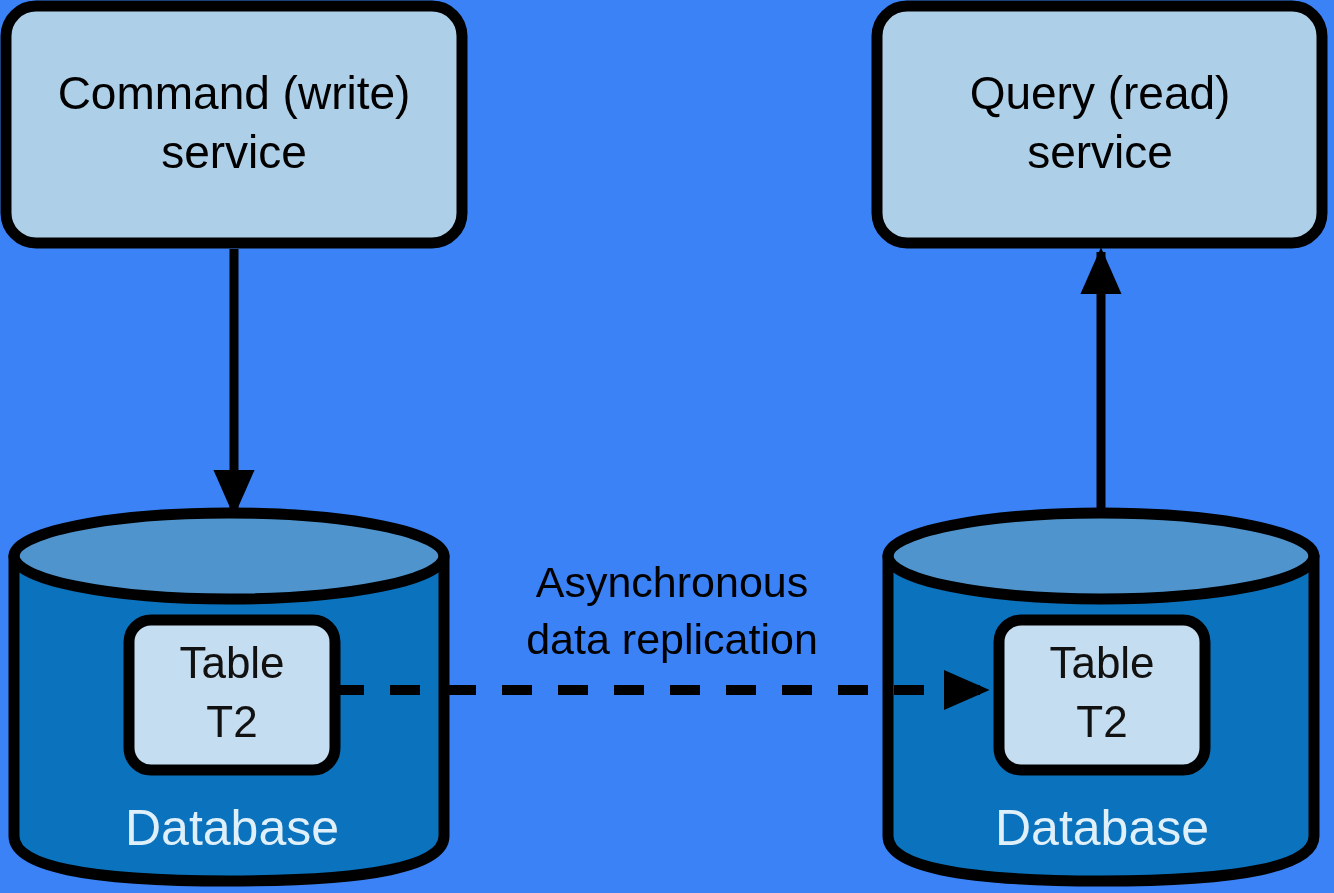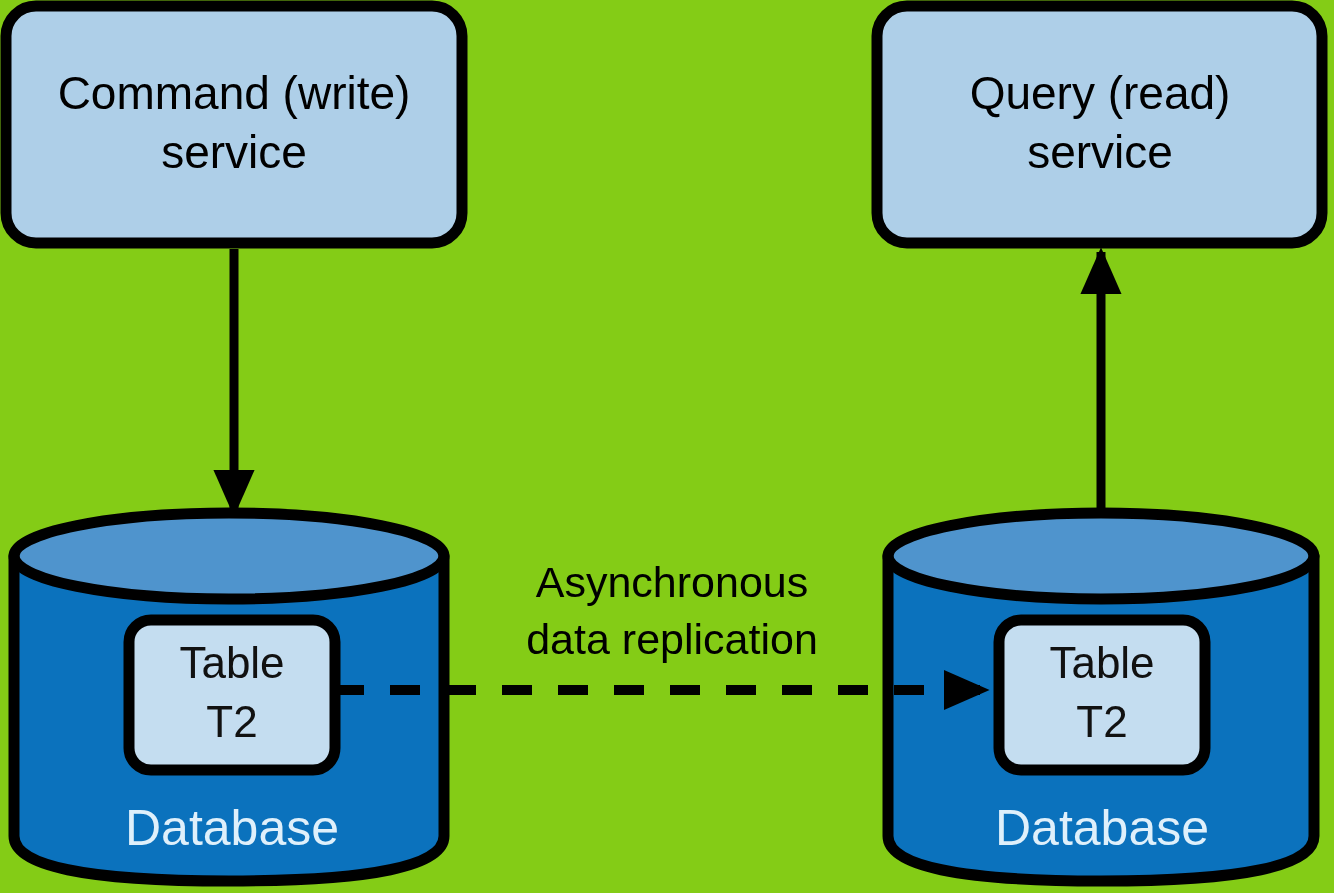--- a/index.html
+++ b/index.html
@@ -10,21 +10,21 @@
   body {
     width: 1334px;
     height: 893px;
     font-family: "Liberation Sans", sans-serif;
     overflow: hidden;
   }
   #diagram-root {
     position: relative;
     width: 1334px;
     height: 893px;
-    background: #84cc16;
+    background: #3b82f6;
   }
   svg.diagram-canvas {
     position: absolute;
     left: 0;
     top: 0;
     width: 1334px;
     height: 893px;
     display: block;
   }
   .svc-text {

